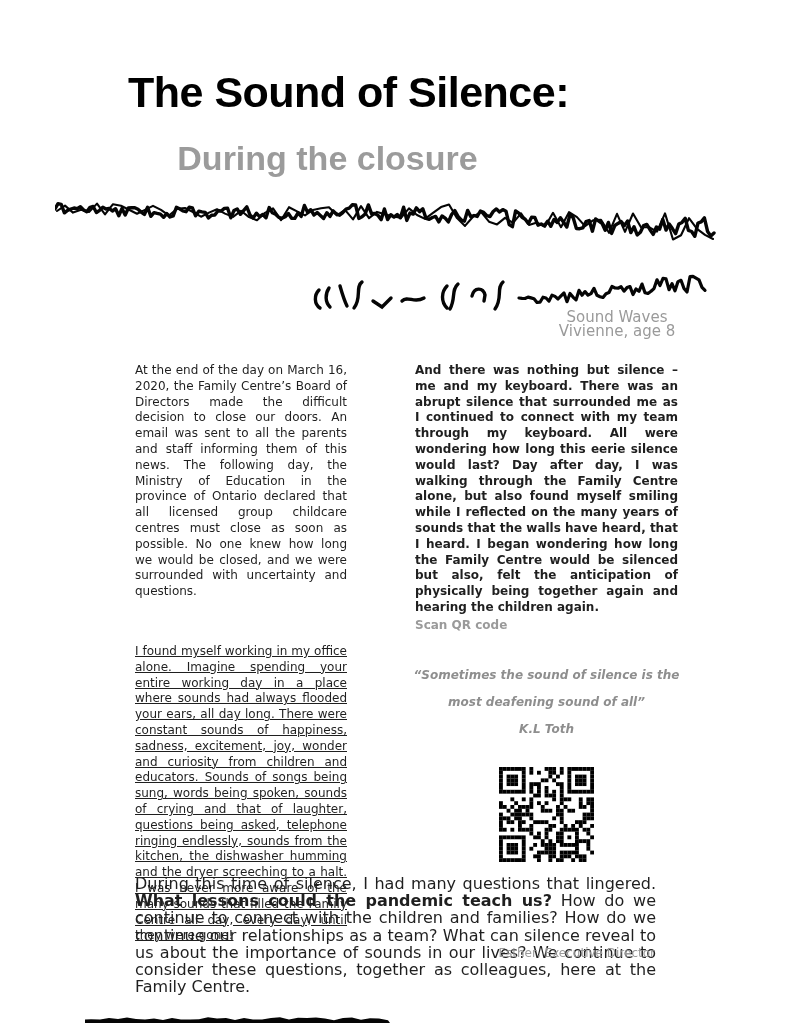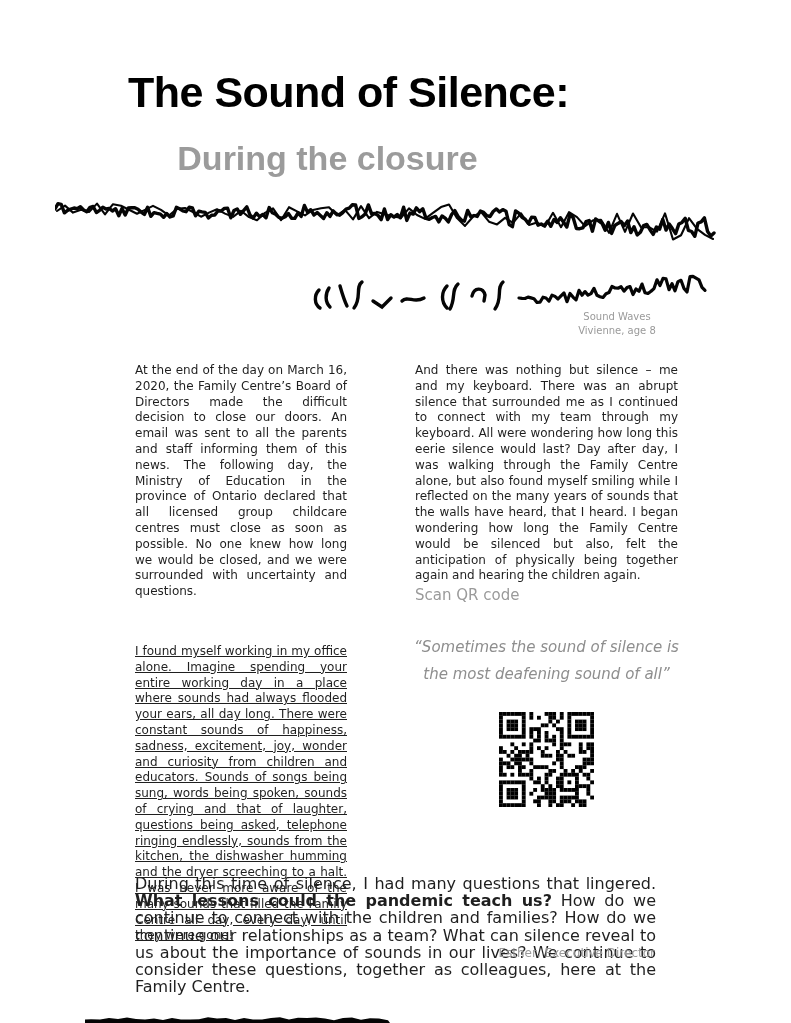--- a/index.html
+++ b/index.html
@@ -14,32 +14,32 @@
   }
   .subtitle{
     position:absolute;left:0;right:136px;top:139px;margin:0;text-align:center;
     font-family:"Liberation Sans",sans-serif;font-weight:bold;
     font-size:34px;color:var(--subtitle,#9b9b9b);white-space:nowrap;
   }
   .scribble1{position:absolute;left:55px;top:193px;}
   .scribble2{position:absolute;left:307px;top:266px;}
   .art-caption{
     position:absolute;left:537px;top:310px;width:160px;text-align:center;
-    font-size:10px;line-height:14px;color:var(--muted,#9a9a9a);
+    font-size:15px;line-height:14px;color:var(--muted,#9a9a9a);
   }
   .columns{position:absolute;left:135px;top:363px;width:525px;display:flex;}
   .col-left{width:212px;margin-right:68px;flex:none;}
-  .col-right{width:263px;flex:none;}
+  .col-right{width:263px;flex:none;font-weight:bold;}
   .body-text{
     margin:0;font-size:12px;line-height:15.8px;text-align:justify;color:var(--body,#1f1f1f);
   }
   .para2{margin-top:44px;text-decoration:underline;}
-  .qr-label{font-size:15px;color:var(--muted,#9a9a9a);margin-top:2px;}
+  .qr-label{font-size:12px;color:var(--muted,#9a9a9a);margin-top:2px;}
   .quote{margin:30px 0 4px -9px;width:281px;text-align:center;font-style:italic;
-    font-size:15px;line-height:27px;color:var(--quote,#8e8e8e);}
+    font-size:12px;line-height:27px;color:var(--quote,#8e8e8e);}
   .qr-wrap{margin-top:24px;display:flex;justify-content:center;}
   .footer-text{
     position:absolute;left:135px;top:875px;width:521px;margin:0;
     font-size:16px;line-height:17.2px;text-align:justify;color:var(--body,#1f1f1f);
   }
   .footer-text .bold{font-weight:bold;}
   .signature{
     position:absolute;right:136px;top:946px;font-size:12px;color:var(--muted,#9a9a9a);
   }
   .cutoff{position:absolute;left:85px;bottom:0;}
@@ -73,20 +73,21 @@
   <div class="columns">
     <div class="col-left">
       <p class="body-text">At the end of the day on March 16, 2020, the Family Centre’s Board of Directors made the difficult decision to close our doors. An email was sent to all the parents and staff informing them of this news. The following day, the Ministry of Education in the province of Ontario declared that all licensed group childcare centres must close as soon as possible. No one knew how long we would be closed, and we were surrounded with uncertainty and questions.</p>
       <p class="body-text para2">I found myself working in my office alone. Imagine spending your entire working day in a place where sounds had always flooded your ears, all day long. There were constant sounds of happiness, sadness, excitement, joy, wonder and curiosity from children and educators. Sounds of songs being sung, words being spoken, sounds of crying and that of laughter, questions being asked, telephone ringing endlessly, sounds from the kitchen, the dishwasher humming and the dryer screeching to a halt. I was never more aware of the many sounds that filled the Family Centre all day, every day, until they were gone!</p>
     </div>
     <div class="col-right">
       <p class="body-text">And there was nothing but silence – me and my keyboard. There was an abrupt silence that surrounded me as I continued to connect with my team through my keyboard. All were wondering how long this eerie silence would last? Day after day, I was walking through the Family Centre alone, but also found myself smiling while I reflected on the many years of sounds that the walls have heard, that I heard.  I began wondering how long the Family Centre would be silenced but also, felt the anticipation of physically being together again and hearing the children again.</p>
       <div class="qr-label">Scan QR code</div>
       <div class="quote">
         <div>“Sometimes the sound of silence is the most deafening sound of all”</div>
+        <div>K.L Toth</div>
       </div>
       <div class="qr-wrap">
         <svg id="qr" width="95" height="95" viewBox="0 0 95 95">
             <rect x="0" y="0" width="95" height="95" fill="#fff"></rect>
             <g fill="#000">
               <rect x="0.00" y="0.00" width="3.86" height="3.86"></rect>
               <rect x="3.80" y="0.00" width="3.86" height="3.86"></rect>
               <rect x="7.60" y="0.00" width="3.86" height="3.86"></rect>
               <rect x="11.40" y="0.00" width="3.86" height="3.86"></rect>
               <rect x="15.20" y="0.00" width="3.86" height="3.86"></rect>

